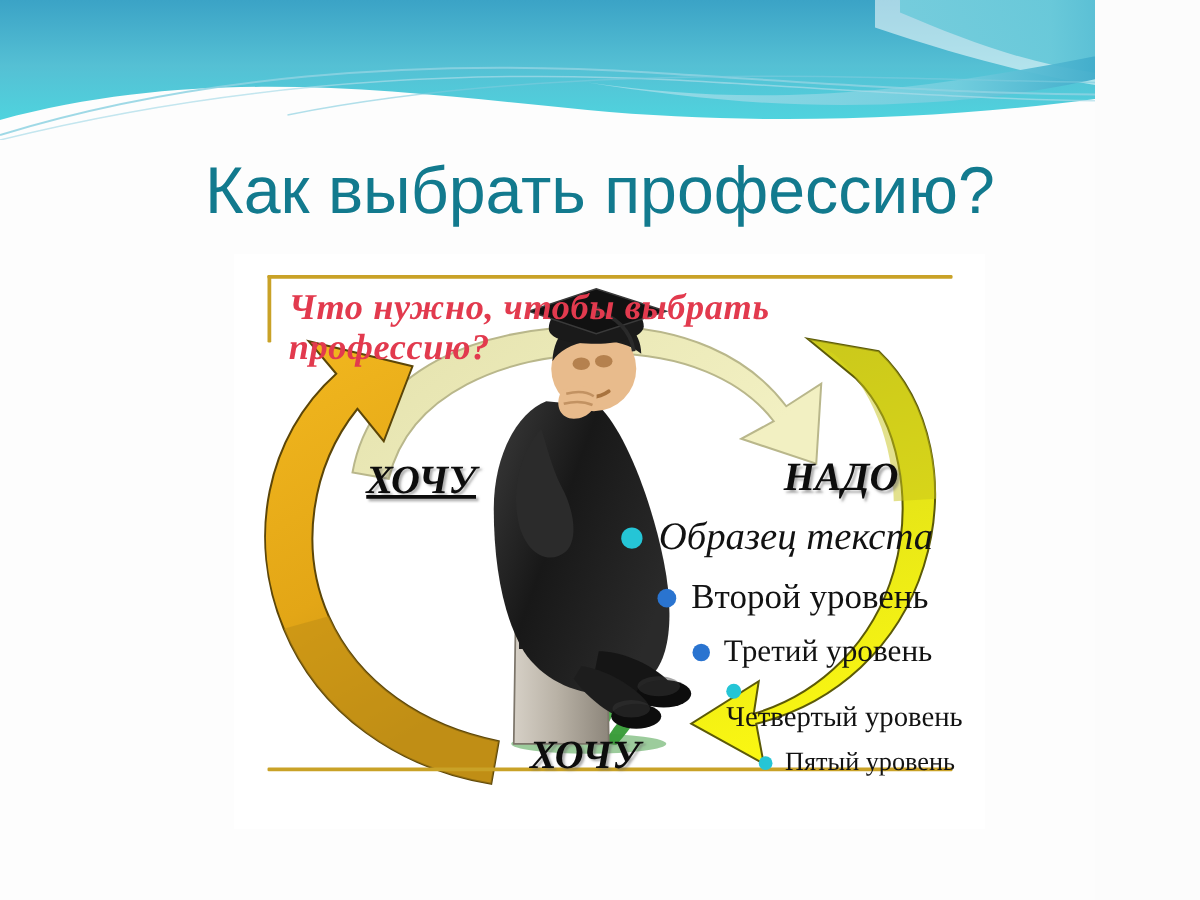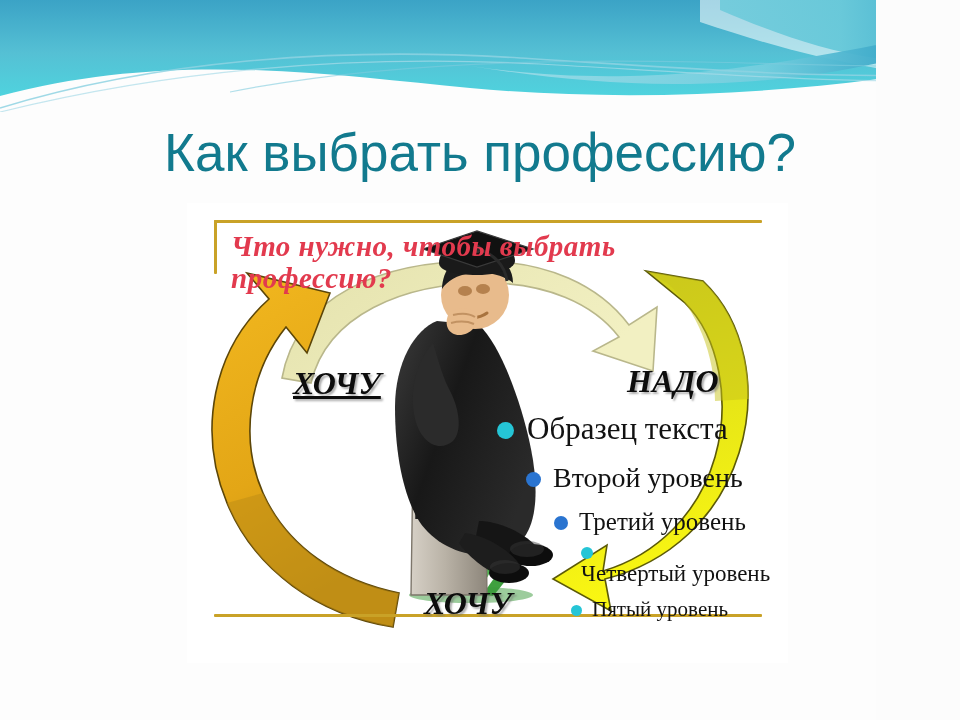--- a/index.html
+++ b/index.html
@@ -128,37 +128,37 @@
     align-items: baseline;
     white-space: nowrap;
   }
   .ph-bullet {
     display: inline-block;
     border-radius: 50%;
     flex: 0 0 auto;
   }
   .ph-text { display: inline-block; }
 
-  .ph-l1 { margin: 0 0 0 0; }
+  .ph-l1 { margin: 0 0 0 0; font-style: italic; }
   .ph-l1 .ph-bullet { width: 17px; height: 17px; background: #25c5d6; margin-right: 13px; }
   .ph-l1 .ph-text { font-size: 31px; line-height: 40px; }
 
   .ph-l2 { margin: 11px 0 0 29px; }
   .ph-l2 .ph-bullet { width: 15px; height: 15px; background: #2a74d0; margin-right: 12px; }
   .ph-l2 .ph-text { font-size: 28px; line-height: 36px; }
 
   .ph-l3 { margin: 10px 0 0 57px; }
   .ph-l3 .ph-bullet { width: 14px; height: 14px; background: #2a74d0; margin-right: 11px; }
   .ph-l3 .ph-text { font-size: 25px; line-height: 32px; }
 
   .ph-l4 { margin: 9px 0 0 84px; flex-direction: column; }
   .ph-l4 .ph-bullet { width: 12px; height: 12px; background: #25c5d6; margin-right: 10px; }
   .ph-l4 .ph-text { font-size: 23px; line-height: 29px; }
 
-  .ph-l5 { margin: 8px 0 0 74px; }
+  .ph-l5 { margin: 8px 0 0 110px; }
   .ph-l5 .ph-bullet { width: 11px; height: 11px; background: #25c5d6; margin-right: 10px; }
   .ph-l5 .ph-text { font-size: 21px; line-height: 27px; }
 </style>
 </head>
 <body>
 
 <div id="slide">
 
   <div id="header-band">
     <svg width="960" height="112" viewBox="0 0 960 112" xmlns="http://www.w3.org/2000/svg">

